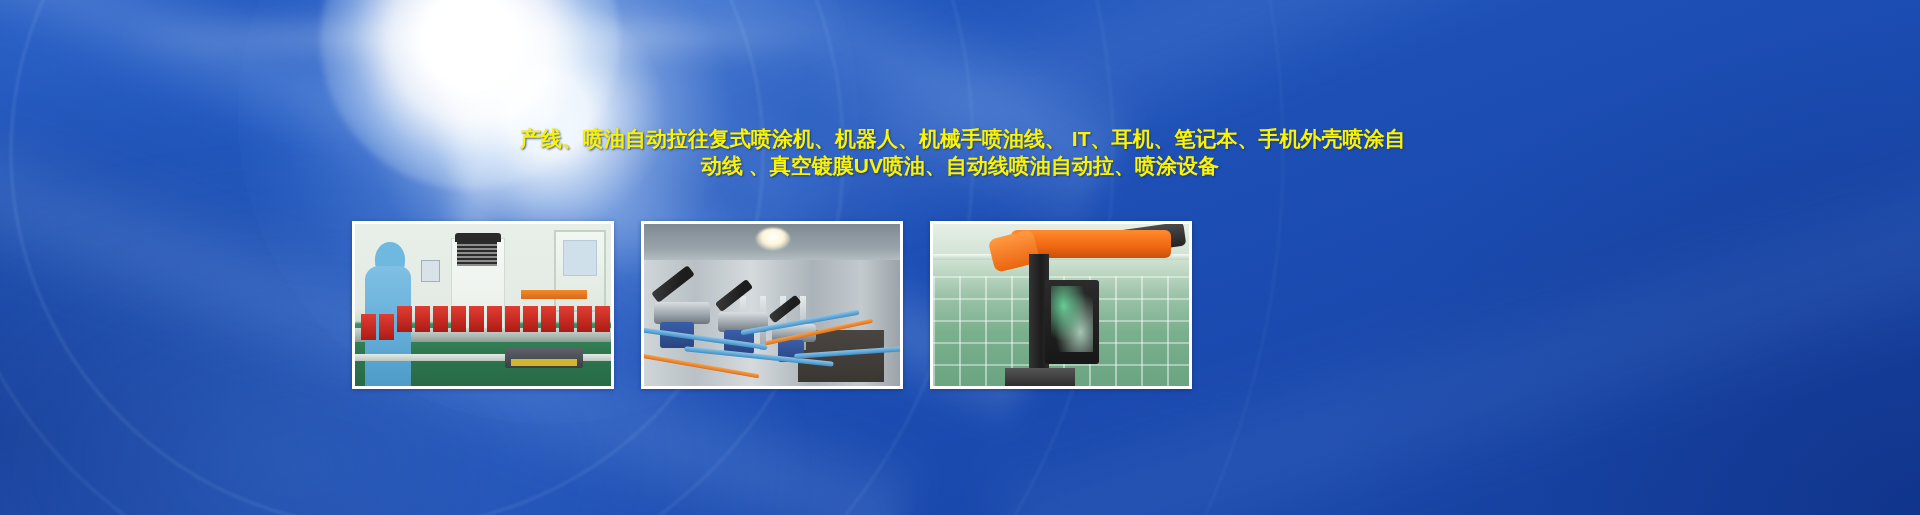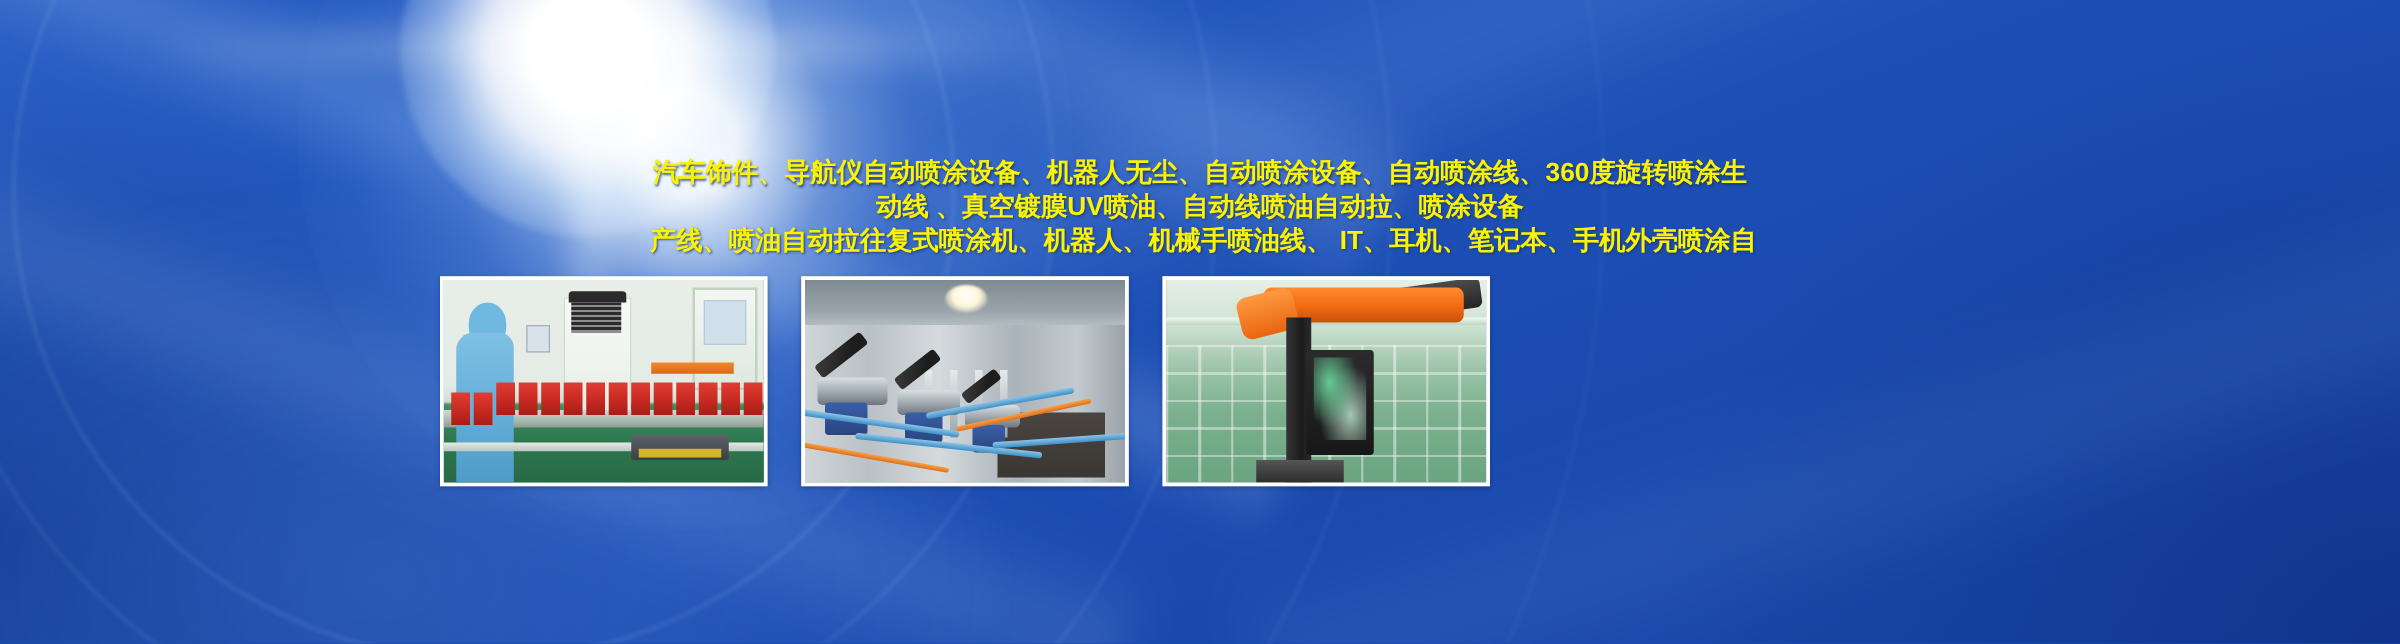--- a/index.html
+++ b/index.html
@@ -408,23 +408,22 @@
 
   <div class="sun-halo"></div>
   <div class="sun-ray-v"></div>
   <div class="sun-ray-h"></div>
   <div class="sun-core"></div>
 
   <div class="content">
 
 
     <div class="subtitle">
-      <div>汽车饰件、导航仪自动喷涂设备、机器人无尘、自动喷涂设备、自动喷涂线、360度旋转喷涂生</div>
+      <div>产线、喷油自动拉往复式喷涂机、机器人、机械手喷油线、 IT、耳机、笔记本、手机外壳喷涂自</div>
       <div>动线 、真空镀膜UV喷油、自动线喷油自动拉、喷涂设备</div>
-      <div>产线、喷油自动拉往复式喷涂机、机器人、机械手喷油线、 IT、耳机、笔记本、手机外壳喷涂自</div>
     </div>
 
     <div class="photos">
 
       <div class="photo">
         <div class="scene">
           <div class="p1-wall"></div>
           <div class="p1-floor"></div>
           <div class="p1-door"></div>
           <div class="p1-cabinet"></div>

